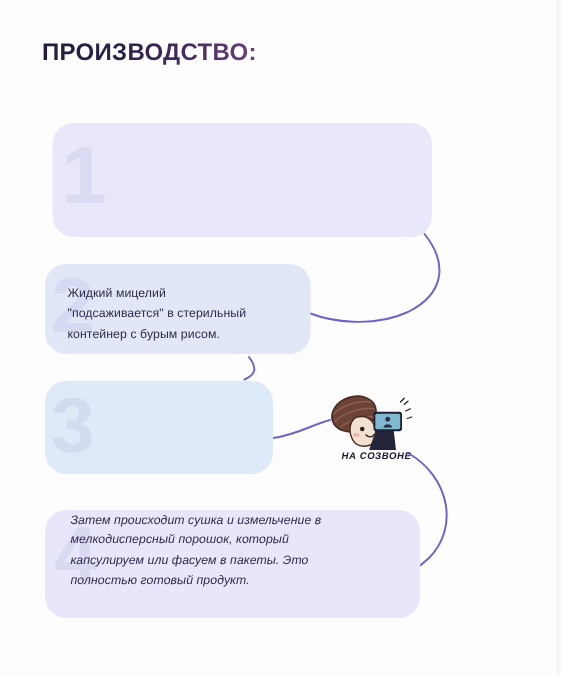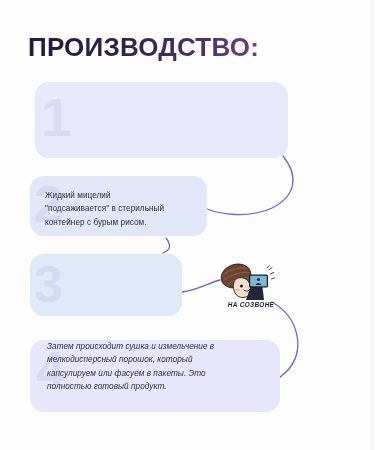--- a/index.html
+++ b/index.html
@@ -31,21 +31,21 @@
     height: 450px;
     background: linear-gradient(to right, #f2f2f5 0%, #ffffff 100%);
     pointer-events: none;
   }
 
   
   #title {
     position: absolute;
     left: 28px;
     top: 16px;
-    font-size: 26px;
+    font-size: 16px;
     font-weight: bold;
     letter-spacing: 0.2px;
     line-height: 1.1;
     white-space: nowrap;
     background: linear-gradient(95deg, #241b3a 0%, #2c2147 38%, #4b2f63 72%, #6e3f7d 100%);
     -webkit-background-clip: text;
     background-clip: text;
     color: transparent;
     -webkit-text-fill-color: transparent;
   }

